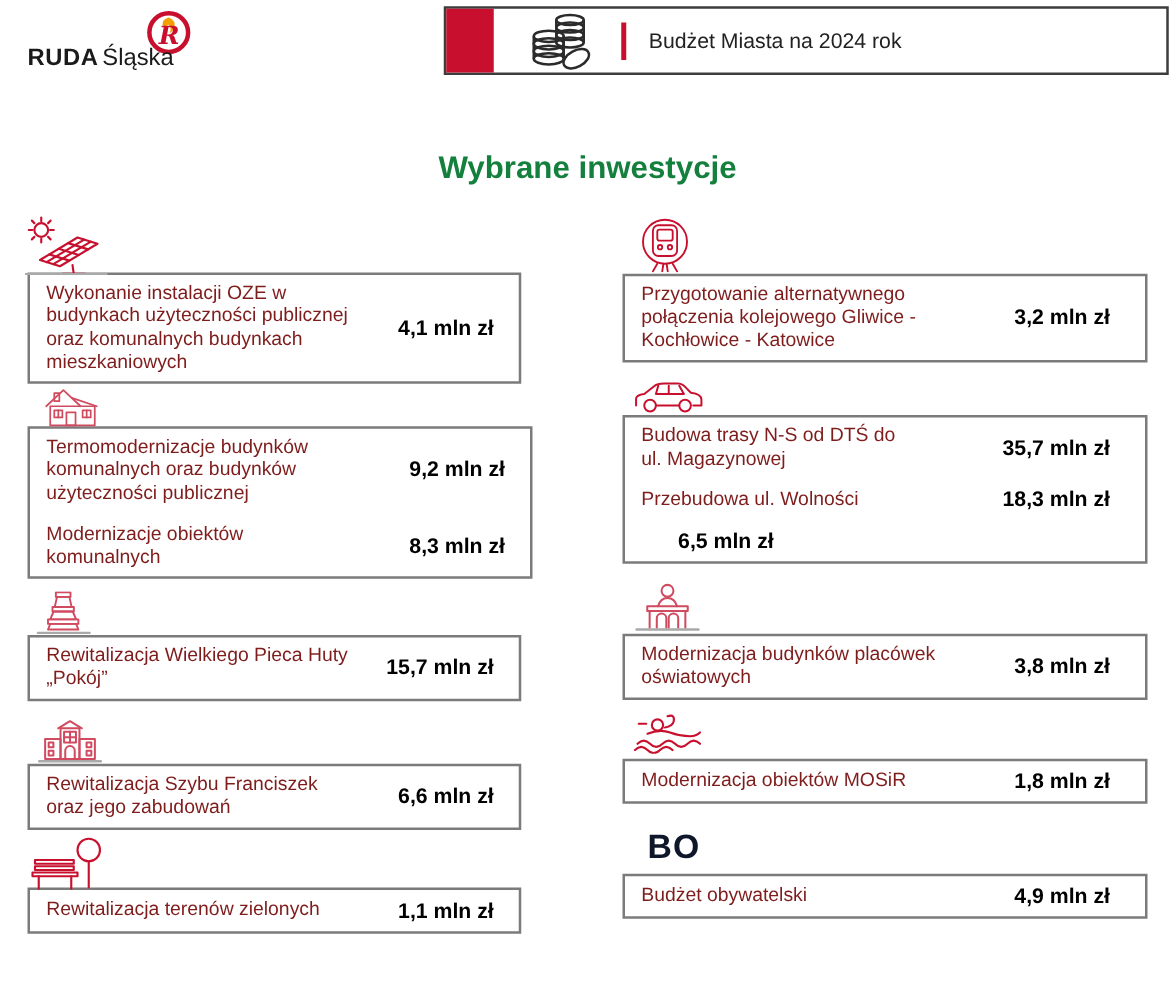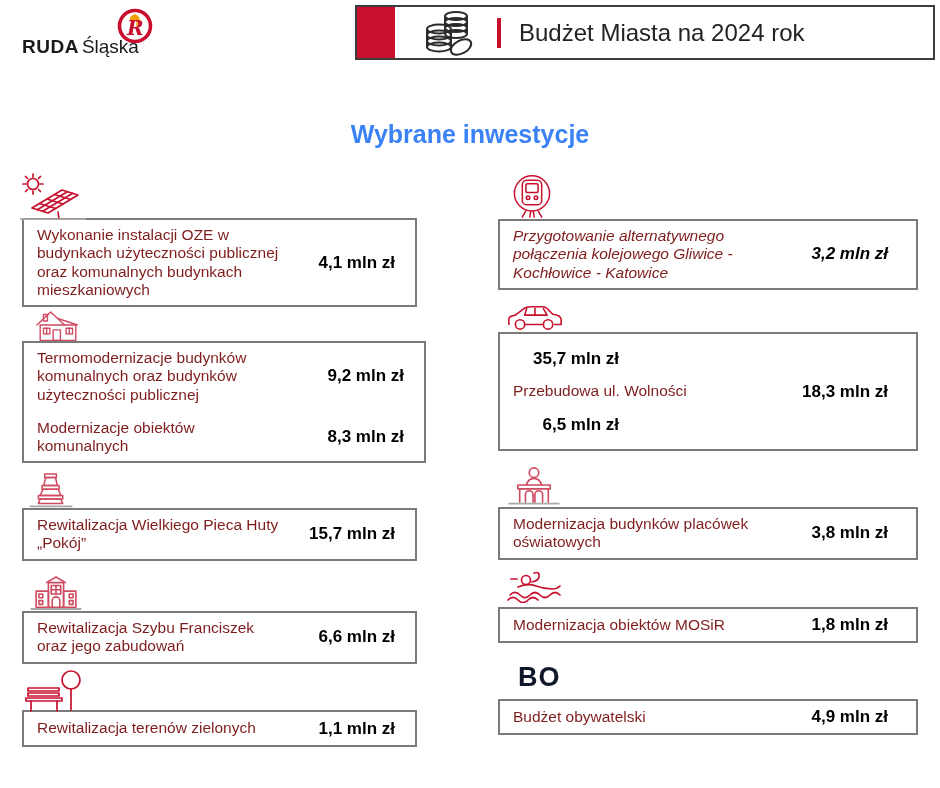--- a/index.html
+++ b/index.html
@@ -11,24 +11,24 @@
   .logo-emblem{position:absolute;left:93px;top:1px;}
   .logo-text{position:absolute;left:0;top:30px;font-size:19px;white-space:nowrap;}
   .logo-bold{font-weight:800;letter-spacing:.5px;}
   .logo-light{font-weight:400;margin-left:3px;}
 
   .banner{position:absolute;left:355px;top:5px;width:580px;height:55px;background:#fff;
           border:2px solid #3d3d3d;box-sizing:border-box;display:flex;align-items:center;}
   .banner-red{width:38px;height:100%;background:#C8102E;flex:0 0 auto;}
   .banner-coins{margin-left:28px;flex:0 0 auto;}
   .banner-div{width:4px;height:30px;background:#C8102E;margin-left:22px;flex:0 0 auto;}
-  .banner-title{margin-left:18px;font-size:24px;color:#222;font-weight:400;white-space:nowrap;}
+  .banner-title{margin-left:18px;font-size:17px;color:#222;font-weight:400;white-space:nowrap;}
 
   .page-title{position:absolute;left:0;top:120px;width:940px;text-align:center;
-              font-size:25px;font-weight:700;color:#3b82f6;}
+              font-size:25px;font-weight:700;color:#15803d;}
 
   
   .card{position:absolute;}
   .icon-area{margin-left:4px;}
   .box{border:2px solid #7b7b7b;background:#fff;box-sizing:border-box;
        display:flex;flex-direction:column;justify-content:center;
        padding:6px 20px 6px 13px;}
   .box-r{padding-right:28px;}
   .box.multi{row-gap:15px;}
   .row{display:flex;align-items:center;justify-content:space-between;gap:10px;}
@@ -211,41 +211,42 @@
         <rect x="13" y="7" width="22" height="28" rx="5"></rect>
         <rect x="17" y="11" width="14" height="10" rx="2"></rect>
         <circle cx="19.5" cy="27" r="2"></circle>
           <circle cx="28.5" cy="27" r="2"></circle>
         <line x1="17" y1="42" x2="13" y2="49"></line>
           <line x1="22.5" y1="42.5" x2="21.5" y2="49"></line>
         <line x1="25.5" y1="42.5" x2="26.5" y2="49"></line>
           <line x1="31" y1="42" x2="35" y2="49"></line>
       </svg>
     </div>
-    <div class="box box-r" style="min-height:59px;font-style:italic;">
+    <div class="box box-r" style="min-height:59px;">
       <div class="row">
         <span class="label" style="max-width:250px;">Przygotowanie alternatywnego połączenia kolejowego Gliwice - Kochłowice - Katowice</span>
         <span class="value">3,2 mln zł</span>
       </div>
     </div>
   </div>
 
   <div class="card" style="left:498px;top:303px;width:420px;">
     <div class="icon-area" style="height:29px;margin-left:6px;">
       <svg class="red-ic" width="62" height="28" viewBox="0 0 62 30">
         <path d="M3,23 L3,17 Q3,14 10,13 L19,6 Q21,4 27,4 L39,4 Q43,4 47,9 L50,12 Q59,13 59,18 L59,23 L52,23"></path>
         <circle cx="15" cy="23" r="5"></circle>
           <circle cx="45" cy="23" r="5"></circle>
         <line x1="20" y1="23" x2="40" y2="23"></line>
         <polyline points="22,6 20,13 44,13 40,6"></polyline>
         <line x1="31" y1="6" x2="31" y2="13"></line>
       </svg>
     </div>
     <div class="box box-r multi" style="min-height:119px;row-gap:13px;">
       <div class="row">
+        <span class="label" style="max-width:220px;">Budowa trasy N-S od DTŚ do ul. Magazynowej</span>
         <span class="value">35,7 mln zł</span>
       </div>
       <div class="row">
         <span class="label">Przebudowa ul. Wolności</span>
         <span class="value">18,3 mln zł</span>
       </div>
       <div class="row">
         <span class="value">6,5 mln zł</span>
       </div>
     </div>

